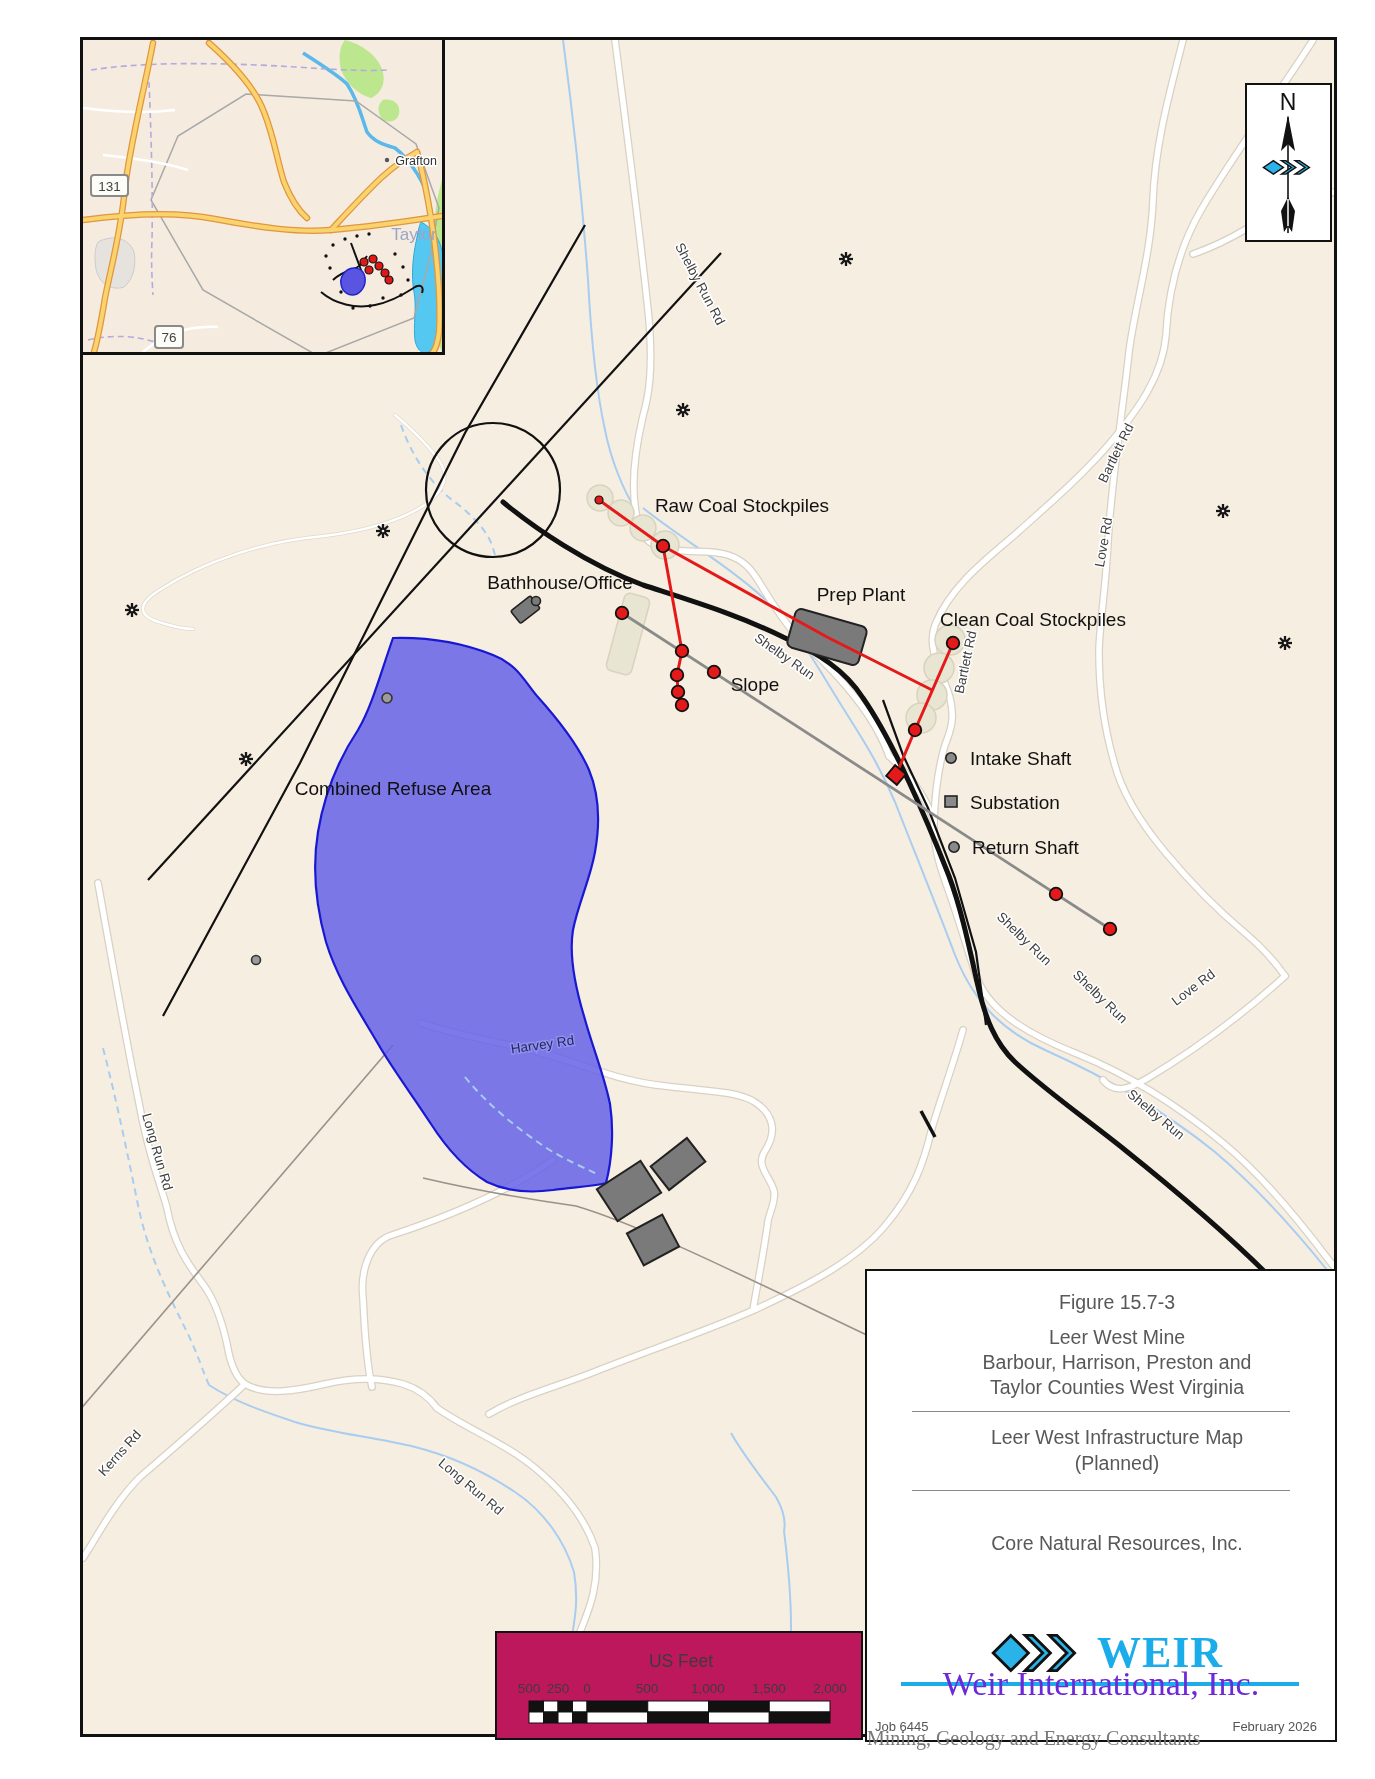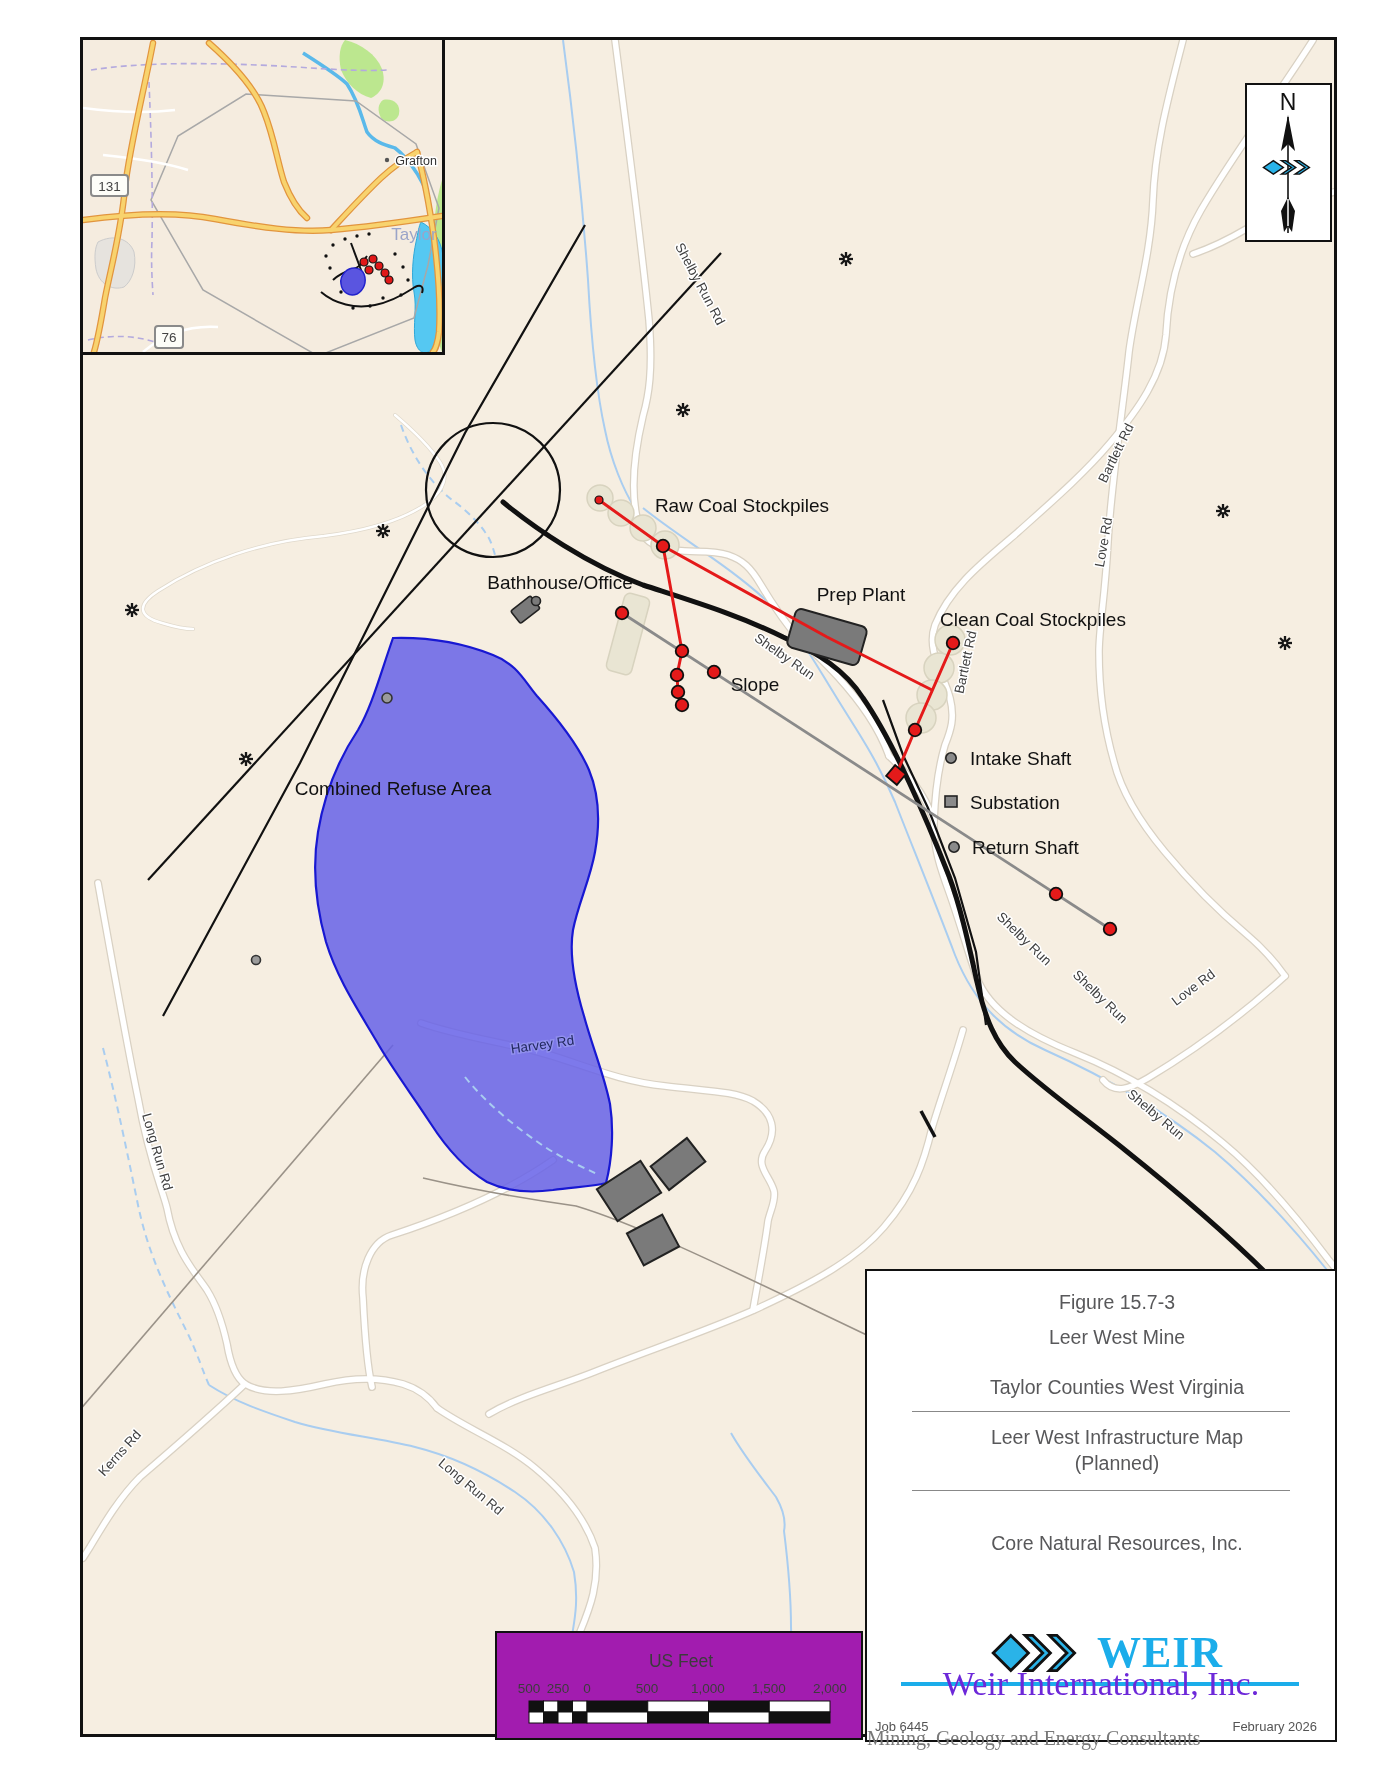--- a/index.html
+++ b/index.html
@@ -5,21 +5,21 @@
   html,body{margin:0;padding:0;background:#ffffff;}
   .page{position:relative;width:1375px;height:1779px;background:#ffffff;overflow:hidden;
         font-family:"Liberation Sans",sans-serif;}
   .map-frame{position:absolute;left:80px;top:37px;width:1257px;height:1700px;
              box-sizing:border-box;border:3px solid #111;background:#f6eee1;overflow:hidden;}
   .inset-frame{position:absolute;left:80px;top:37px;width:365px;height:318px;
              box-sizing:border-box;border:3px solid #111;background:#f5ecdf;overflow:hidden;}
   .north-box{position:absolute;left:1245px;top:83px;width:87px;height:159px;
              box-sizing:border-box;border:2px solid #111;background:#fff;}
   .scale-box{position:absolute;left:495px;top:1631px;width:368px;height:109px;
-             box-sizing:border-box;border:2.5px solid #111;background:#a21caf;}
+             box-sizing:border-box;border:2.5px solid #111;background:#be185d;}
   .title-block{position:absolute;left:865px;top:1269px;width:472px;height:473px;
              box-sizing:border-box;border:2.5px solid #111;background:#fff;}
   .tb-line{position:absolute;left:0;right:0;text-align:center;color:#58585a;font-size:19.5px;padding-left:32px;}
   .tb-hr{position:absolute;left:45px;right:45px;height:0;border-top:1.3px solid #888;}
   .tb-logo-row{position:absolute;top:360px;left:0;right:0;display:flex;align-items:center;
                justify-content:center;gap:6px;}
   .tb-weir{font-family:"Liberation Serif",serif;font-weight:bold;font-size:44px;
            color:#1badea;letter-spacing:1px;line-height:44px;}
   .tb-rule{position:absolute;top:411px;left:34px;width:398px;height:3.5px;background:#1badea;}
   .tb-company{position:absolute;top:394px;left:0;right:0;text-align:center;
@@ -358,20 +358,21 @@
           <rect x="150.75" y="79" width="60.75" height="11" fill="#111"></rect>
         <rect x="211.5" y="79" width="60.75" height="11" fill="#fff"></rect>
           <rect x="272.25" y="79" width="60.75" height="11" fill="#111"></rect>
       </g>
     </svg>
   </div>
 
   <div class="title-block">
     <div class="tb-line" style="top:20px">Figure 15.7-3</div>
     <div class="tb-line" style="top:55px">Leer West Mine</div>
+    <div class="tb-line" style="top:80px">Barbour, Harrison, Preston and</div>
     <div class="tb-line" style="top:105px">Taylor Counties West Virginia</div>
     <div class="tb-hr" style="top:140px"></div>
     <div class="tb-line" style="top:155px">Leer West Infrastructure Map</div>
     <div class="tb-line" style="top:181px">(Planned)</div>
     <div class="tb-hr" style="top:219px"></div>
     <div class="tb-line" style="top:261px">Core Natural Resources, Inc.</div>
     <div class="tb-logo-row">
       <svg width="112" height="44" viewBox="0 0 84 40">
         <g fill="#2ab3e8" stroke="#111" stroke-width="2.6">
           <path d="M20,4 L36,20 L20,36 L4,20 Z"></path>

